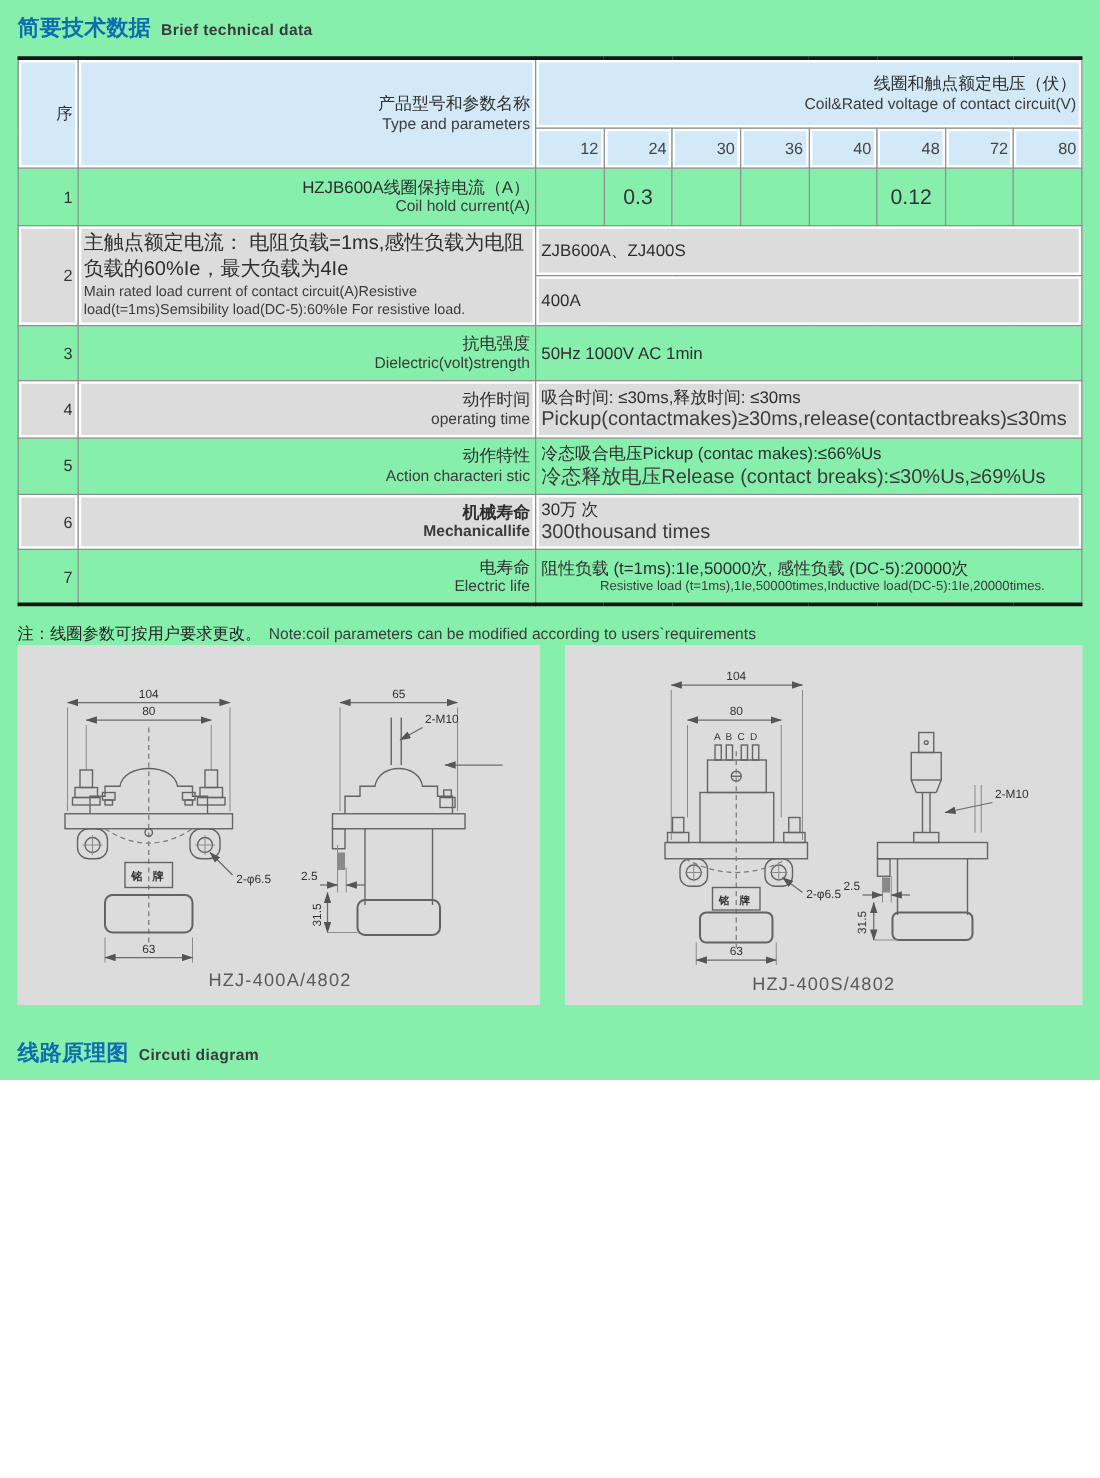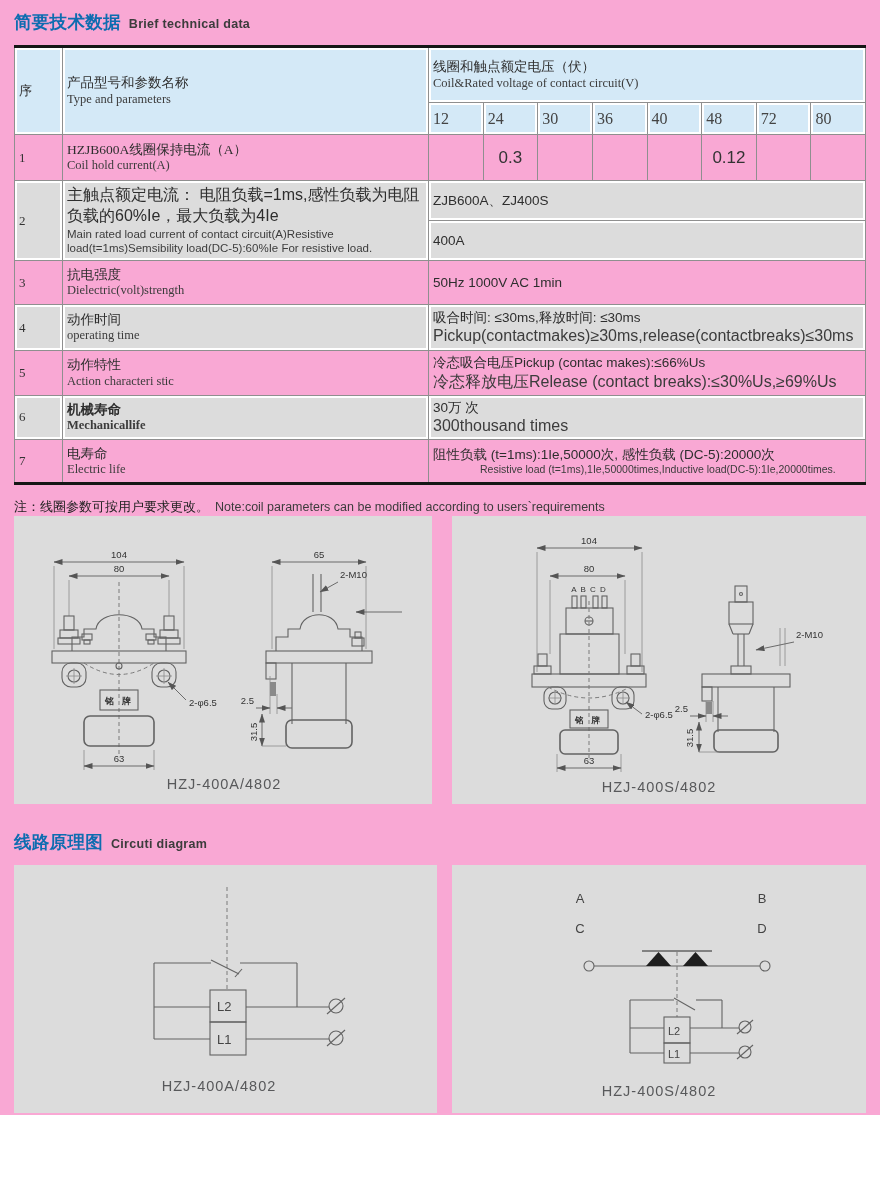--- a/index.html
+++ b/index.html
@@ -1,35 +1,35 @@
 <!DOCTYPE html>
 <html><head>
 <meta charset="utf-8">
 <style>
   * { margin:0; padding:0; box-sizing:border-box; }
   body { background:#fff; font-family:"Liberation Sans","DejaVu Sans",sans-serif; color:#222; }
-  .page { width:880px; height:1115px; background:#f9a8d4; padding:10px 14px 0; overflow:hidden; }
+  .page { width:880px; height:864px; background:#86efac; padding:10px 14px 0; overflow:hidden; }
 
   .sec-title { color:#0e6cb0; font-weight:bold; font-size:17.5px; letter-spacing:.3px; margin:0 0 11px; }
   .sec-title .en { margin-left:8px; }
 
   table.tech { width:852px; table-layout:fixed; border-collapse:collapse;
                border-top:3px solid #161616; border-bottom:3px solid #161616; }
   .tech th, .tech td { border:1px solid #8f8f8f; vertical-align:middle; padding:3px 4px; }
   .tech .hd { background:#d4e9f7; box-shadow:inset 0 0 0 2px #fff; }
   .tech .gy { background:#dcdcdc; box-shadow:inset 0 0 0 2px #fff; }
   .tech th { font-weight:normal; }
-  .c { text-align:left;font-family:Liberation Serif, serif; }
+  .c { text-align:right; }
   .zh { font-size:13.5px; color:#2e2e2e; line-height:1.3; }
   .en { font-size:12.5px; color:#3c3c3c; line-height:1.25; }
   .sm .zh, .zh.sm { font-size:16px; }
   .sm .en, .en.sm { font-size:11.5px; }
   .bold { font-weight:bold; }
   .num { font-size:13px; color:#333; }
-  .vn { font-size:16px; color:#444; height:32px; }
+  .vn { font-size:13px; color:#444; height:32px; }
   .vv { font-size:17px; color:#333; text-align:center; }
   .val { text-align:left; padding-left:10px; font-size:13.5px; color:#2e2e2e; }
   .val .en { font-size:16px; }
   .val .tiny { font-size:10.5px;padding-left:47px; }
   .left { text-align:left; padding-left:8px; }
   tr.h1 { height:56px; } tr.rA { height:44px; } tr.rB { height:40px; } tr.rC { height:46px; }
 
   .note { margin:13px 0 0; font-size:13px; color:#222; }
   .note .en { margin-left:6px; }
 

